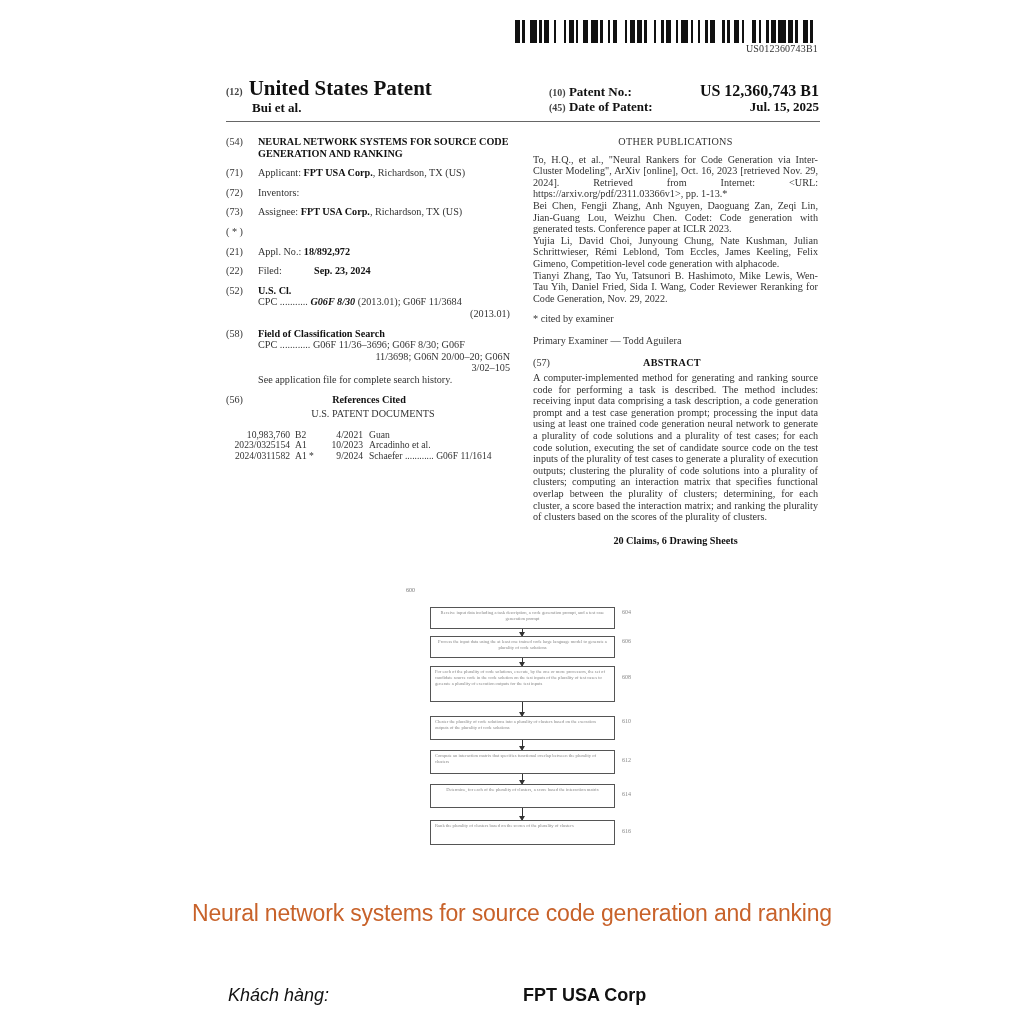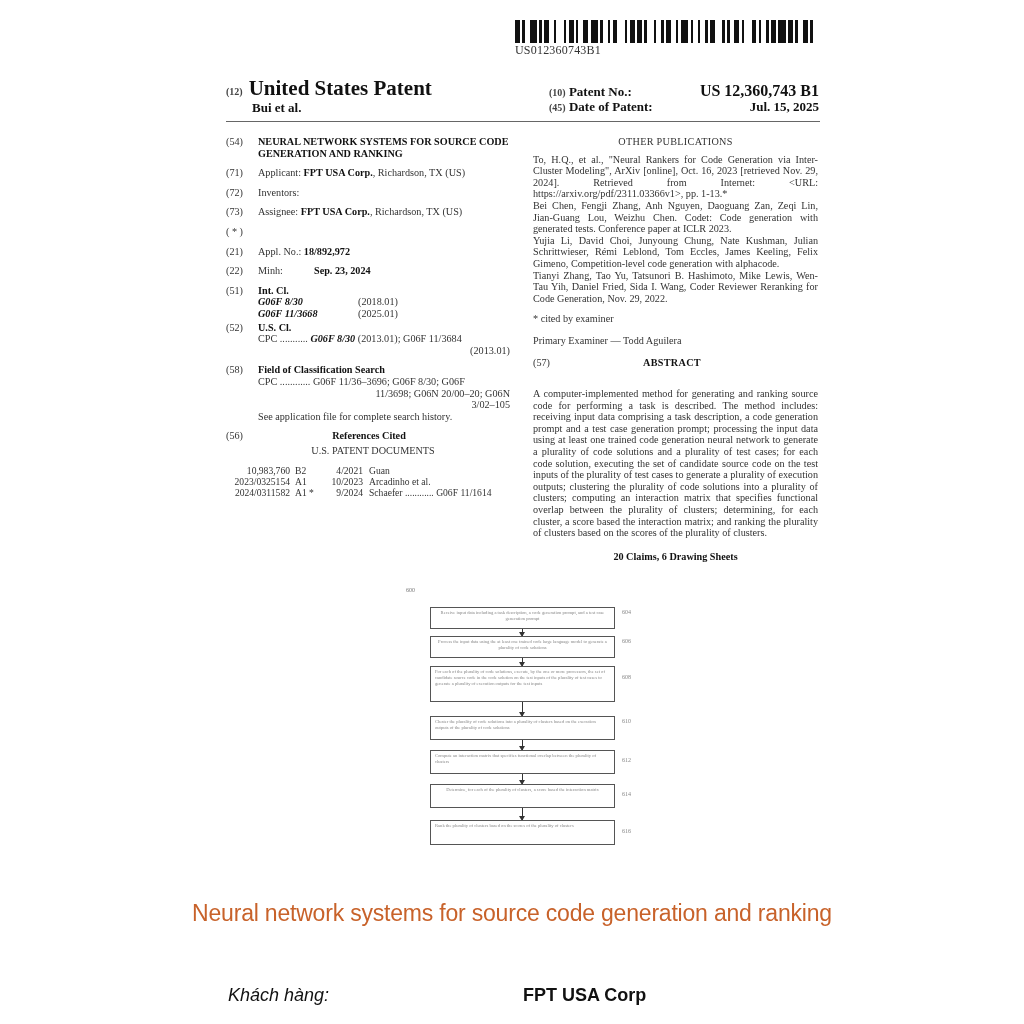--- a/index.html
+++ b/index.html
@@ -2,21 +2,21 @@
 <html><head>
 <meta charset="utf-8">
 <style>
   html, body { margin: 0; padding: 0; background: #ffffff; }
   body { width: 1024px; height: 1024px; position: relative; overflow: hidden; font-family: "Liberation Serif", serif; color: #222; }
   .abs { position: absolute; }
 
   
   #barcode { left: 515px; top: 20px; width: 303px; height: 23px; display: flex; align-items: stretch; }
   #barcode span { display: block; background: #111; height: 100%; }
-  #barcode-text { left: 515px; top: 43px; width: 303px; text-align: left; font-size: 12px; color: #333; letter-spacing: 0.2px; }
+  #barcode-text { left: 515px; top: 43px; width: 303px; text-align: right; font-size: 10px; color: #333; letter-spacing: 0.2px; }
 
   
   .hdr-num { font-size: 10px; color: #444; }
   #hdr-title { left: 226px; top: 76px; font-size: 21px; font-weight: bold; color: #111; white-space: nowrap; }
   #hdr-title .hdr-num { margin-right: 6px; }
   #hdr-authors { left: 252px; top: 100px; font-size: 13px; font-weight: bold; color: #111; }
   #hdr-patno { left: 549px; top: 82px; width: 270px; font-size: 13px; font-weight: bold; color: #111; display: flex; justify-content: space-between; align-items: baseline; }
   #hdr-patno .big { font-size: 16px; }
   #hdr-date { left: 549px; top: 99px; width: 270px; font-size: 13px; font-weight: bold; color: #111; display: flex; justify-content: space-between; align-items: baseline; }
   #hdr-rule { left: 226px; top: 121px; width: 594px; height: 1px; background: #666; }
@@ -40,21 +40,21 @@
   .refs .r span:nth-child(1) { width: 64px; text-align: right; }
   .refs .r span:nth-child(2) { width: 30px; padding-left: 5px; }
   .refs .r span:nth-child(3) { width: 38px; text-align: right; padding-right: 6px; }
   .refs .r span:nth-child(4) { flex: 1; }
 
   
   #right-col { left: 533px; top: 136px; width: 285px; font-size: 10.2px; line-height: 11.6px; color: #333; }
   .sec-title { text-align: center; margin-bottom: 6px; letter-spacing: 0.3px; }
   .just { text-align: justify; }
   .pub { margin: 0; }
-  #abstract-head { display: flex; margin-top: 10px; margin-bottom: 20px; }
+  #abstract-head { display: flex; margin-top: 10px; margin-bottom: 4px; }
   #abstract-head .code { width: 60px; }
   #abstract-head .t { font-weight: bold; color: #111; letter-spacing: 0.3px; padding-left: 50px; }
   #claims { text-align: center; font-weight: bold; color: #111; margin-top: 12px; }
 
   
   #flow { left: 400px; top: 585px; width: 250px; height: 270px; }
   #flow-ref { position: absolute; left: 6px; top: 2px; font-size: 6px; color: #777; }
   .fbox { position: absolute; left: 30px; width: 185px; border: 1px solid #555; background: #fff; font-size: 4.6px; line-height: 6px; color: #888; padding: 2px 4px; box-sizing: border-box; }
   .fbox.c { text-align: center; }
   .flabel { position: absolute; left: 222px; font-size: 6px; color: #888; }
@@ -204,39 +204,25 @@
     <div class="code">(21)</div>
     <div class="body">
       <span>Appl. No.:</span>
       <span class="b">18/892,972</span>
     </div>
   </div>
 
   <div class="field">
     <div class="code">(22)</div>
     <div class="body" style="display:flex;">
-      <span class="lbl" style="min-width:56px;">Minh:</span>
+      <span class="lbl" style="min-width:56px;">Filed:</span>
       <span class="b">Sep. 23, 2024</span>
     </div>
   </div>
 
-  <div class="field" style="margin-bottom:2px;">
-    <div class="code">(51)</div>
-    <div class="body">
-      <div class="b">Int. Cl.</div>
-      <div class="cls-row">
-          <span class="c1 bi">G06F 8/30</span>
-          <span>(2018.01)</span>
-        </div>
-      <div class="cls-row">
-          <span class="c1 bi">G06F 11/3668</span>
-          <span>(2025.01)</span>
-        </div>
-    </div>
-  </div>
 
   <div class="field">
     <div class="code">(52)</div>
     <div class="body">
       <div class="b">U.S. Cl.</div>
       <div>
         <span>CPC ...........</span>
         <span class="bi">G06F 8/30</span><span> (2013.01); </span><span class="it">G06F 11/3684</span>
       </div>
       <div class="right">(2013.01)</div>

